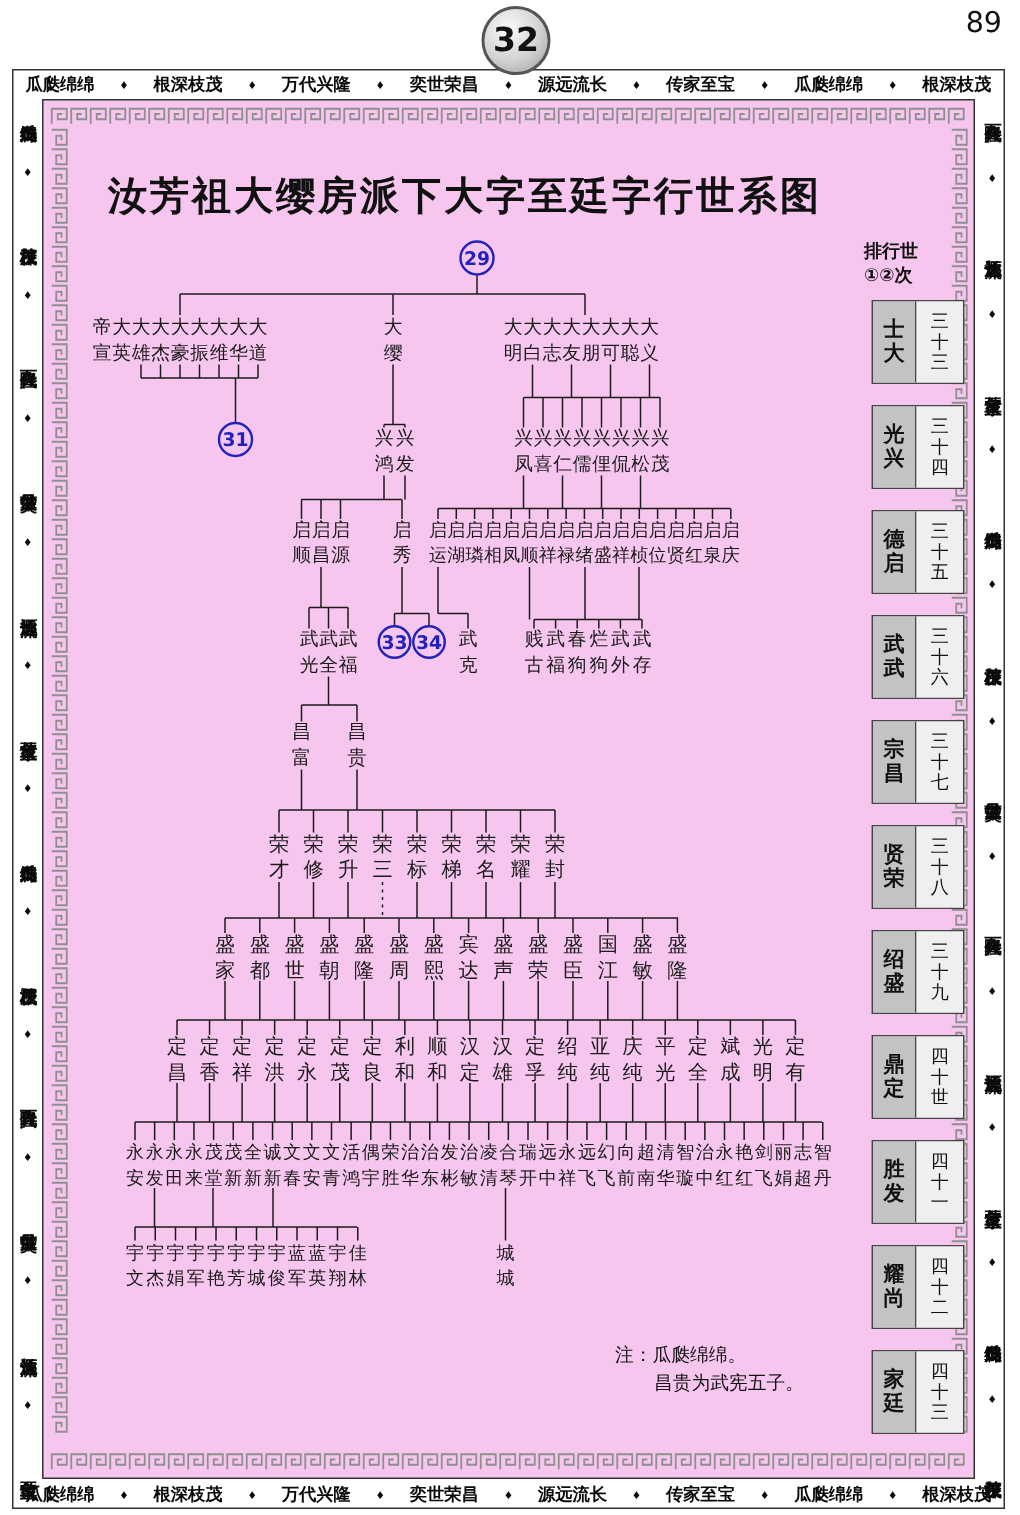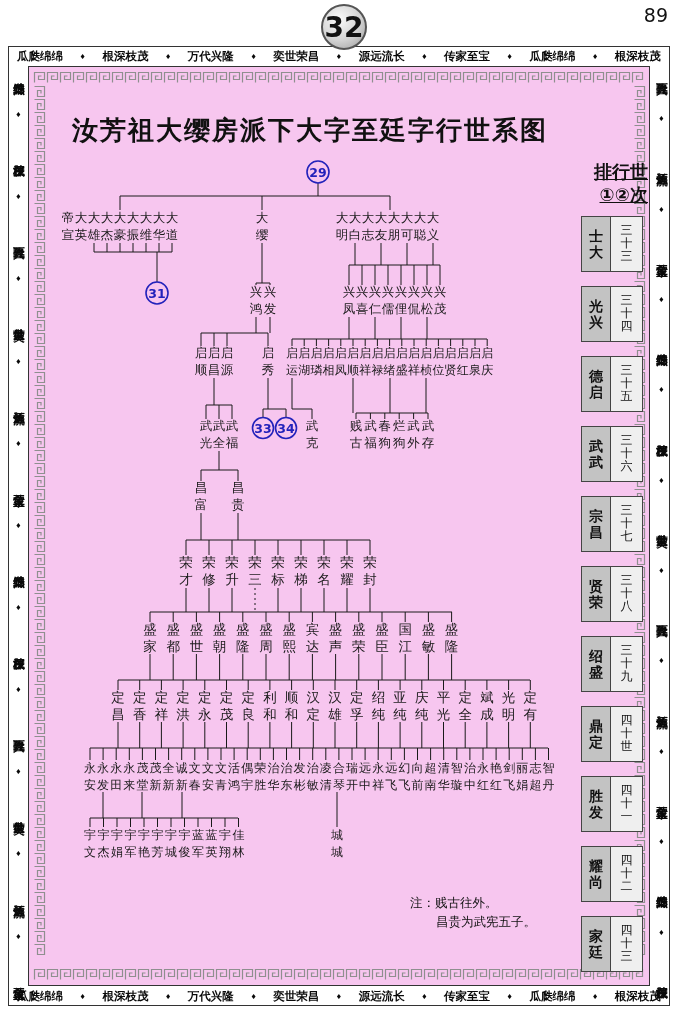--- a/index.html
+++ b/index.html
@@ -7,21 +7,21 @@
   body {
     position:relative; background:#ffffff;
     font-family:"DejaVu Sans","Liberation Sans",sans-serif;
     color:#111; overflow:hidden;
   }
   .badge {
     position:absolute; left:321px; top:4px; width:46px; height:46px;
     border:2px solid #555; border-radius:50%;
     background:radial-gradient(circle at 38% 32%, #fbfbfb, #d2d2d2 55%, #9a9a9a);
     display:flex; align-items:center; justify-content:center;
-    font-size:28px; font-weight:bold; color:#111;
+    font-size:22px; font-weight:bold; color:#111;
   }
   .pageno {
     position:absolute; right:12px; top:4px;
     font-size:19px; font-weight:normal;
   }
   .frame-outer {
     position:absolute; left:8px; top:46px; width:662px; height:960px;
     border:1.5px solid #333; background:#ffffff;
   }
   .panel {
@@ -38,21 +38,21 @@
   .strip-v { writing-mode:vertical-rl; text-orientation:upright; padding:8px 0; }
   .strip-left   { left:9px;   top:66px; width:19px; height:920px; }
   .strip-right  { left:652px; top:66px; width:19px; height:920px; }
   .sep { font-size:7px; }
   .title {
     position:absolute; left:30px; top:113px; width:560px;
     text-align:center; font-size:26px; font-weight:bold; letter-spacing:2px;
     font-family:"DejaVu Serif","Liberation Serif",serif;
   }
   .gen-table { position:absolute; left:576px; top:160px; width:72px; }
-  .gen-header { text-align:right; font-size:18px; font-weight:bold; line-height:1.3;text-decoration:underline; }
+  .gen-header { text-align:left; font-size:12px; font-weight:bold; line-height:1.3; }
   .gen-rows { display:flex; flex-direction:column; gap:14px; margin-top:9px; align-items:center; }
   .gen-row { display:flex; border:1px solid #444; height:56px; width:62px; background:#fff; }
   .gen-pair {
     width:29px; background:#c3c3c3; border-right:1px solid #444;
     display:flex; flex-direction:column; justify-content:center; align-items:center;
     font-weight:bold; font-size:14px; line-height:1.15;
   }
   .gen-num {
     flex:1; background:#efefef;
     display:flex; flex-direction:column; justify-content:center; align-items:center;
@@ -1058,15 +1058,15 @@
         <div class="gen-num">
           <div>四</div>
           <div>十</div>
           <div>三</div>
         </div>
       </div>
     </div>
 </div>
 
 <div class="notes">
-    <div class="note-line">注：贱古往外。</div>
+    <div class="note-line">注：瓜瓞绵绵。</div>
     <div class="note-line">昌贵为武宪五子。</div>
   </div>
 
 </body></html>

